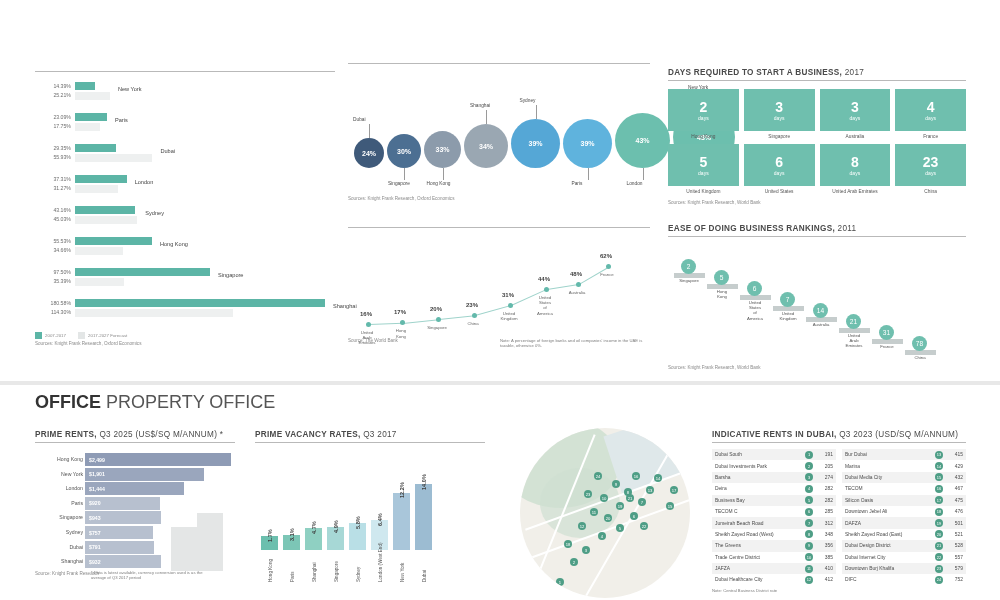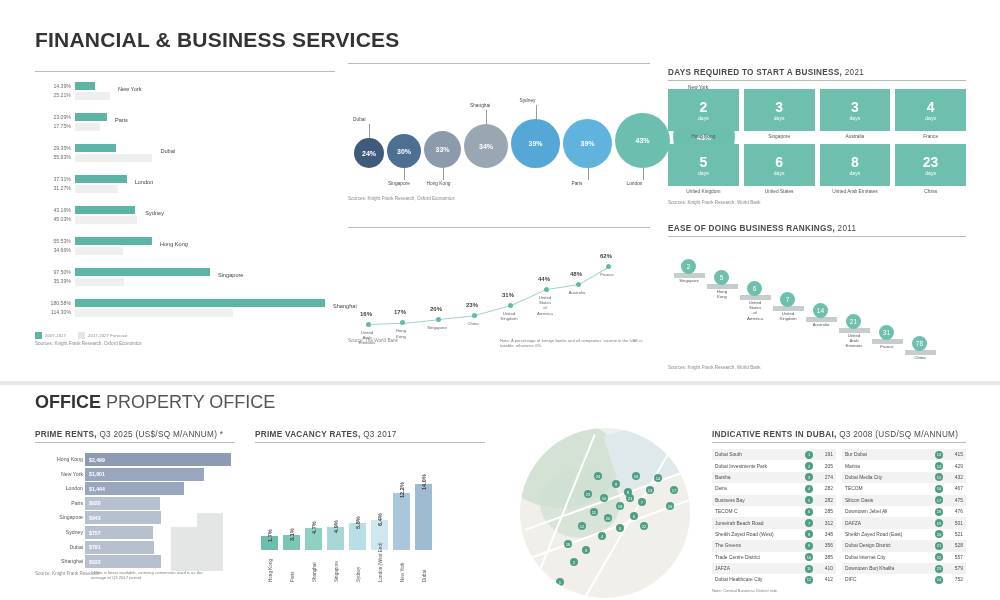--- a/index.html
+++ b/index.html
@@ -121,21 +121,20 @@
   .rname { flex:1; padding-left:3px; color:#4a4a4a; white-space:nowrap; overflow:hidden; }
   .rdot { width:8px; height:8px; border-radius:50%; background:#4e9e86; color:#fff;
           font-size:4px; display:flex; align-items:center; justify-content:center; margin-right:3px; }
   .rval { width:20px; text-align:right; padding-right:3px; color:#4a4a4a; }
 </style>
 </head>
 <body>
 
 <div class="page">
 
-  <div class="main-title">FINANCIAL &amp; BUSINESS SERVICES</div>
   <div class="top-divider"></div>
 
   <div class="panel" id="p1">
     <div class="rule"></div>
     <div id="gva-rows" style="margin-top:8px;">
         <div class="bl-row">
           <div class="bl-labels">
             <div>14.39%</div>
             <div>25.21%</div>
           </div>
@@ -256,21 +255,21 @@
         <div class="blab" style="left: 278.5px; top: 105px;">London</div>
         <div class="bub" style="left: 325px; top: 30px; width: 62px; height: 62px; background: rgb(108, 191, 174);">48%</div>
         <div class="bstem" style="left: 356px; top: 16px; height: 14px;"></div>
         <div class="blab" style="left: 340px; top: 9px;">New York</div>
       </div>
     <div class="src">Sources: Knight Frank Research, Oxford Economics</div>
   </div>
 
   <div class="panel" id="p3">
     <div class="sect-title">
-      <span>DAYS REQUIRED TO START A BUSINESS,</span><span class="light"> 2021</span>
+      <span>DAYS REQUIRED TO START A BUSINESS,</span><span class="light"> 2017</span>
     </div>
     <div class="rule"></div>
     <div class="days-grid" id="days-grid">
         <div class="day-cell">
           <div class="day-box">
             <div class="day-num">2</div>
             <div class="day-unit">days</div>
           </div>
           <div class="day-name">Hong Kong</div>
         </div>
@@ -525,21 +524,21 @@
           <div class="mappin" style="left: 106px; top: 66px;">21</div>
           <div class="mappin" style="left: 120px; top: 94px;">22</div>
           <div class="mappin" style="left: 64px; top: 62px;">23</div>
           <div class="mappin" style="left: 74px; top: 44px;">24</div>
         </div>
     </div>
   </div>
 
   <div class="panel" id="p9">
     <div class="sect-title">
-      <span>INDICATIVE RENTS IN DUBAI,</span><span class="light"> Q3 2008 (USD/SQ M/ANNUM)</span>
+      <span>INDICATIVE RENTS IN DUBAI,</span><span class="light"> Q3 2023 (USD/SQ M/ANNUM)</span>
     </div>
     <div class="rule"></div>
     <div class="rents">
       <div class="rcol" id="rents-left">
           <div class="rrow">
             <span class="rname">Dubai South</span>
             <span class="rdot">1</span>
             <span class="rval">191</span>
           </div>
           <div class="rrow">

